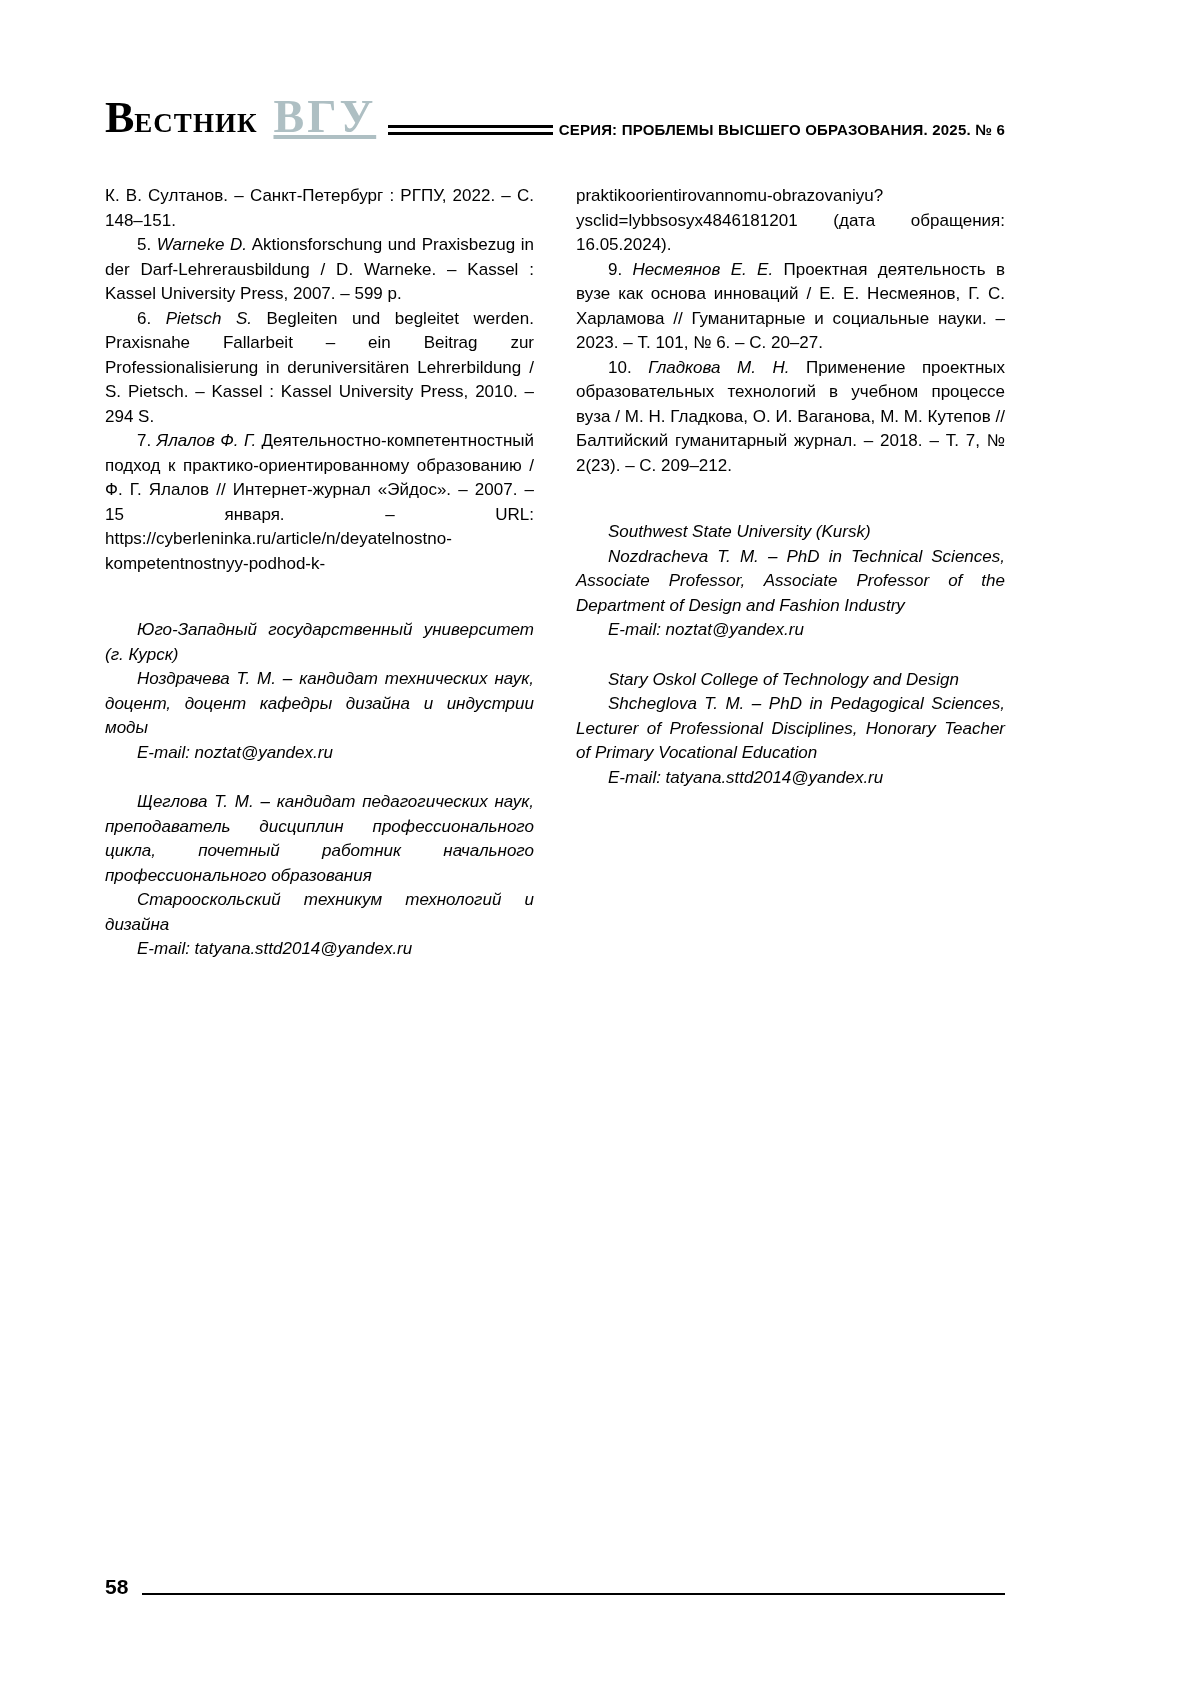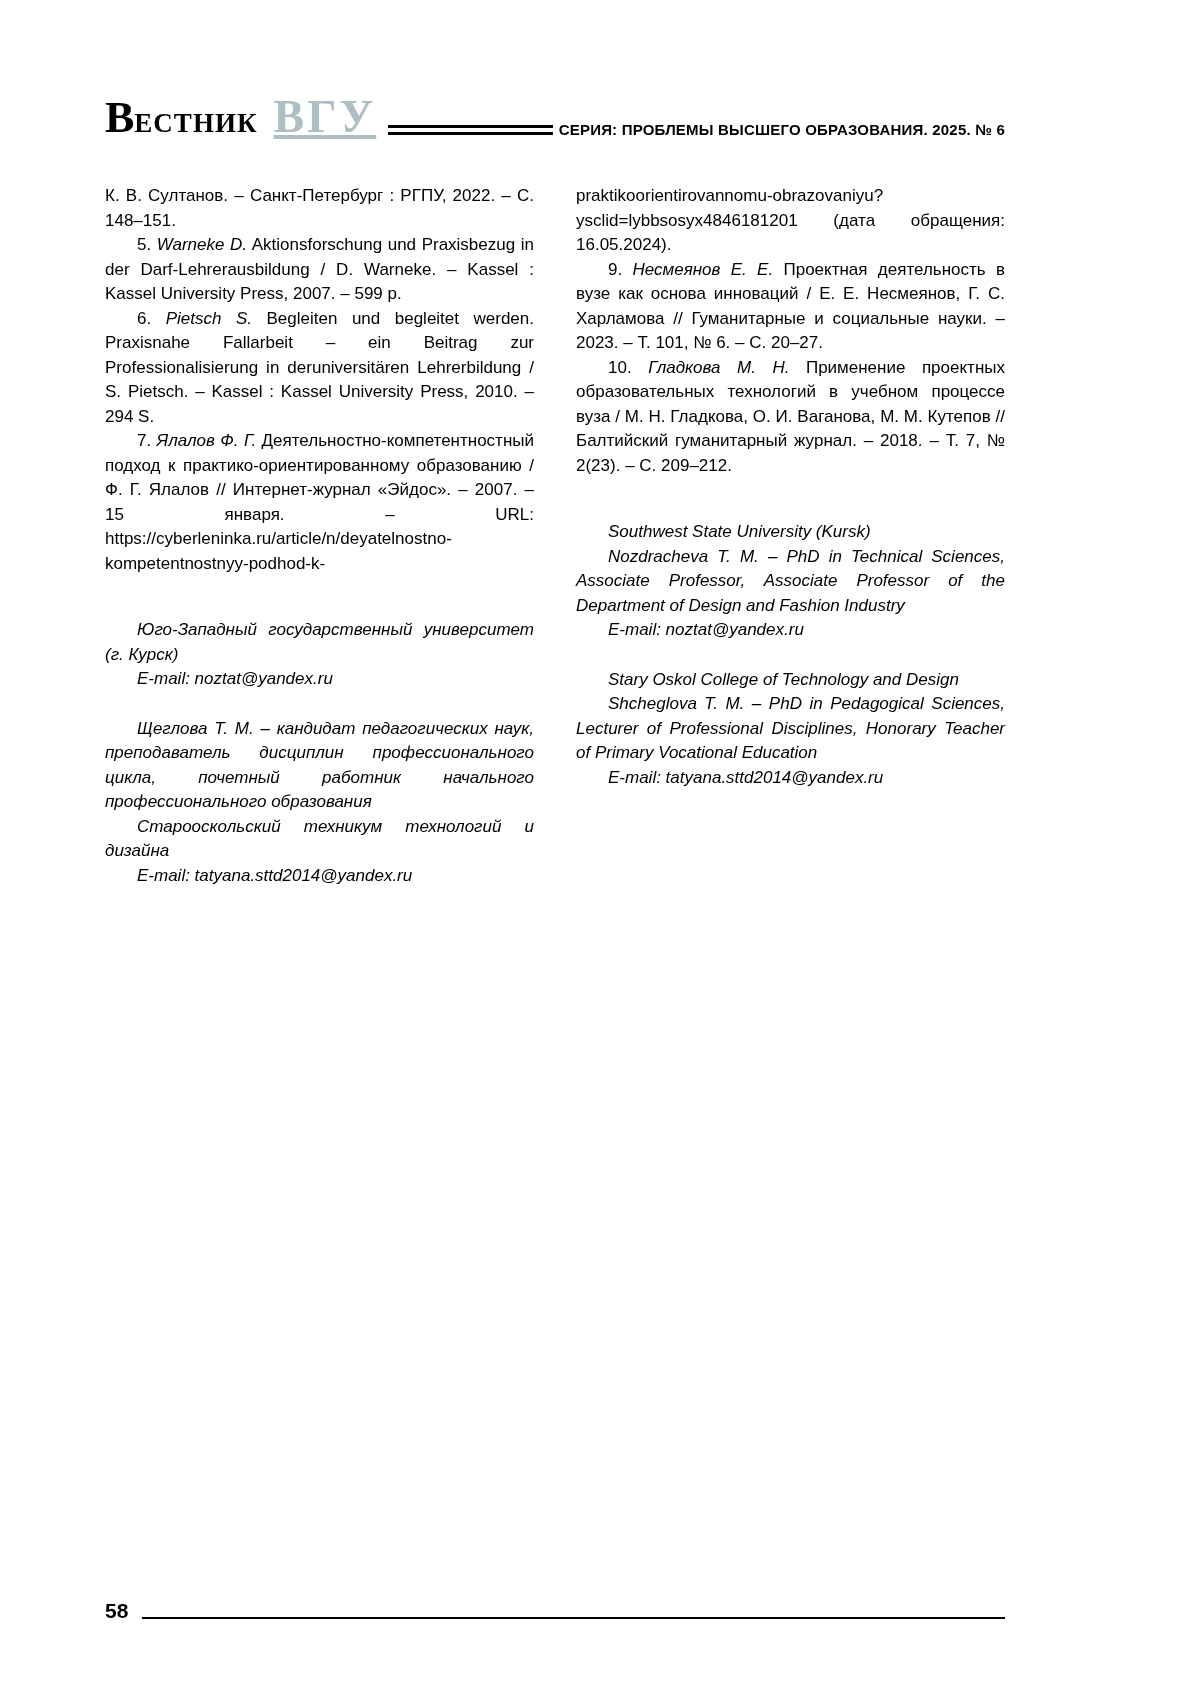--- a/index.html
+++ b/index.html
@@ -102,21 +102,20 @@
   }
 
   
   .footer {
     position: absolute;
     top: 1576px;
     left: 105px;
     width: 900px;
     display: flex;
     align-items: flex-end;
-    margin-top: 24px;
   }
   .page-number {
     font-size: 21px;
     font-weight: bold;
     line-height: 1;
   }
   .footer-rule {
     flex: 1;
     border-bottom: 2.5px solid #000;
     margin-left: 14px;
@@ -142,20 +141,21 @@
 
     <div class="col">
       <p class="ref noind"><span>К. В. Султанов. – Санкт-Петербург : РГПУ, 2022. – С. 148–151.</span></p>
       <p class="ref ind"><span>5. </span><span class="it">Warneke D.</span><span> Aktionsforschung und Praxisbezug in der Darf-Lehrerausbildung / D. Warneke. – Kassel : Kassel University Press, 2007. – 599 p.</span></p>
       <p class="ref ind"><span>6. </span><span class="it">Pietsch S.</span><span> Begleiten und begleitet werden. Praxisnahe Fallarbeit – ein Beitrag zur Professionalisierung in deruniversitären Lehrerbildung / S. Pietsch. – Kassel : Kassel University Press, 2010. – 294 S.</span></p>
       <p class="ref ind"><span>7. </span><span class="it">Ялалов Ф. Г.</span><span> Деятельностно-компетентностный подход к практико-ориентированному образованию / Ф. Г. Ялалов // Интернет-журнал «Эйдос». – 2007. – 15 января. – URL: https://cyberleninka.ru/article/n/deyatelnostno-kompetentnostnyy-podhod-k-</span></p>
 
       <div class="affils">
         <div class="aff-group">
           <p class="aff ind">Юго-Западный государственный университет (г. Курск)</p>
+          <p class="aff ind">Ноздрачева Т. М. – кандидат технических наук, доцент, доцент кафедры дизайна и индустрии моды</p>
           <p class="aff ind">E-mail: noztat@yandex.ru</p>
         </div>
         <div class="aff-group">
           <p class="aff ind">Щеглова Т. М. – кандидат педагогических наук, преподаватель дисциплин профессионального цикла, почетный работник начального профессионального образования</p>
           <p class="aff ind">Старооскольский техникум технологий и дизайна</p>
           <p class="aff ind">E-mail: tatyana.sttd2014@yandex.ru</p>
         </div>
       </div>
     </div>
 

